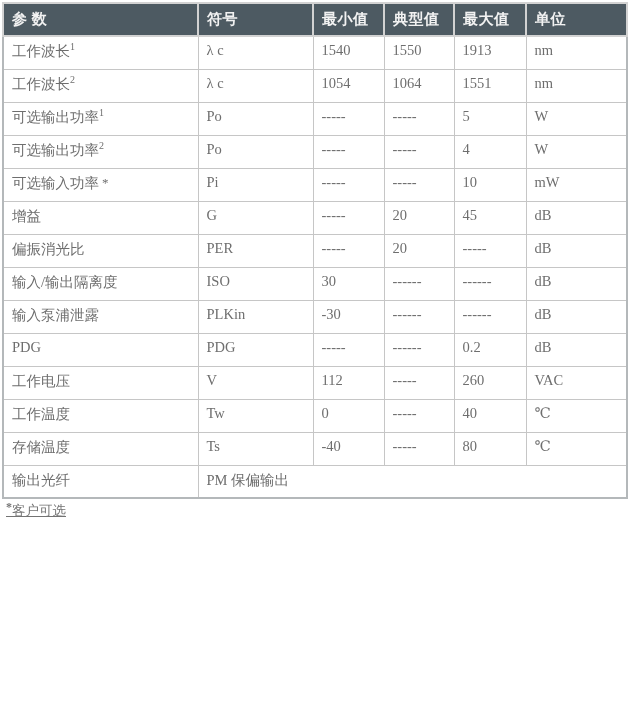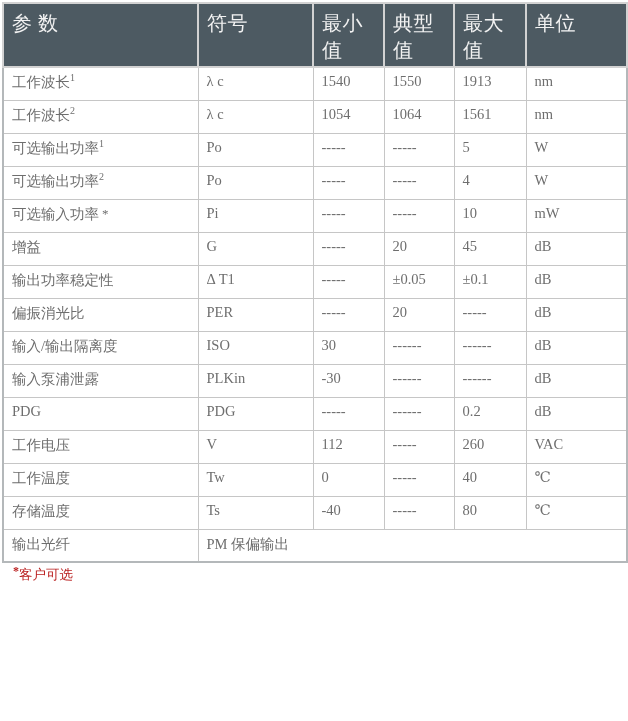--- a/index.html
+++ b/index.html
@@ -19,23 +19,23 @@
   table{
     border-collapse:collapse;
     table-layout:fixed;
     width:624px;
     margin:2px 2px 0 2px;
     border:2px solid var(--outer-border);
   }
   th{
     background:var(--header-bg);
     color:var(--header-text);
-    font-weight:normal;
+    font-weight:bold;
     text-align:left;
-    font-size:20px;
+    font-size:15px;
     padding:6px 8px 2px 8px;
     border:2px solid #d2d2d2;
     height:33px;
     box-sizing:border-box;
     vertical-align:top;
     letter-spacing:0.5px;
   }
   td{
     color:var(--body-text);
     font-size:14.5px;
@@ -51,23 +51,24 @@
   td sup{
     font-size:10px;
     line-height:1;
   }
   td .star{
     font-size:13px;
     vertical-align:1px;
     padding-left:3px;
   }
   .footnote{
-    margin:1px 0 0 13px;
+    margin:1px 0 0 6px;
     font-size:13.5px;
-    color:#b91c1c;
+    color:#737373;
+    text-decoration:underline;
   }
   .footnote sup{
     font-size:12px;
     font-weight:bold;
     vertical-align:4px;
   }
 </style>
 </head>
 <body>
 
@@ -98,21 +99,21 @@
           <td>1540</td>
           <td>1550</td>
           <td>1913</td>
           <td>nm</td>
         </tr>
         <tr>
           <td>工作波长<sup>2</sup></td>
           <td>λ c</td>
           <td>1054</td>
           <td>1064</td>
-          <td>1561</td>
+          <td>1551</td>
           <td>nm</td>
         </tr>
         <tr>
           <td>可选输出功率<sup>1</sup></td>
           <td>Po</td>
           <td>-----</td>
           <td>-----</td>
           <td>5</td>
           <td>W</td>
         </tr>
@@ -131,28 +132,20 @@
           <td>-----</td>
           <td>10</td>
           <td>mW</td>
         </tr>
         <tr>
           <td>增益</td>
           <td>G</td>
           <td>-----</td>
           <td>20</td>
           <td>45</td>
-          <td>dB</td>
-        </tr>
-        <tr>
-          <td>输出功率稳定性</td>
-          <td>Δ T1</td>
-          <td>-----</td>
-          <td>±0.05</td>
-          <td>±0.1</td>
           <td>dB</td>
         </tr>
         <tr>
           <td>偏振消光比</td>
           <td>PER</td>
           <td>-----</td>
           <td>20</td>
           <td>-----</td>
           <td>dB</td>
         </tr>

